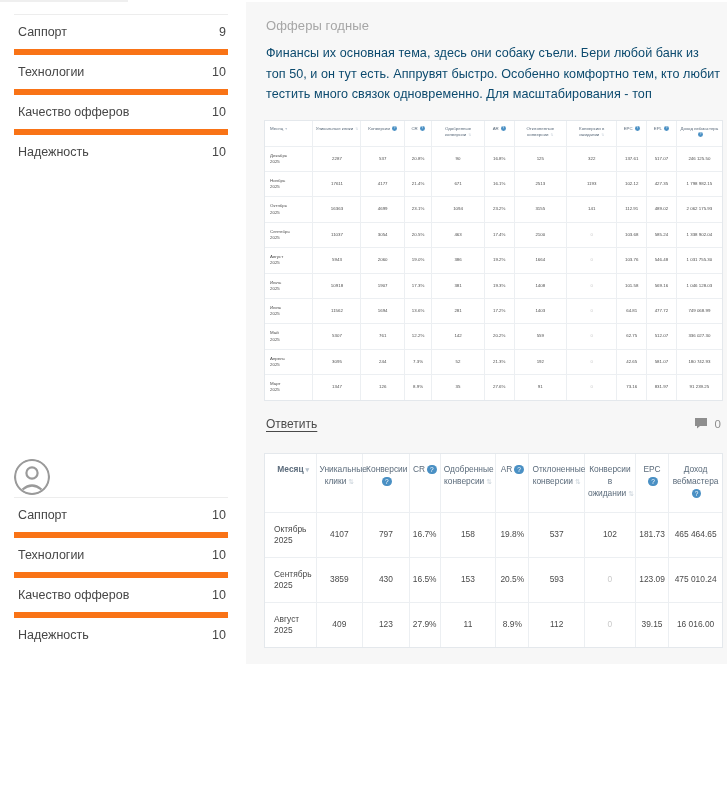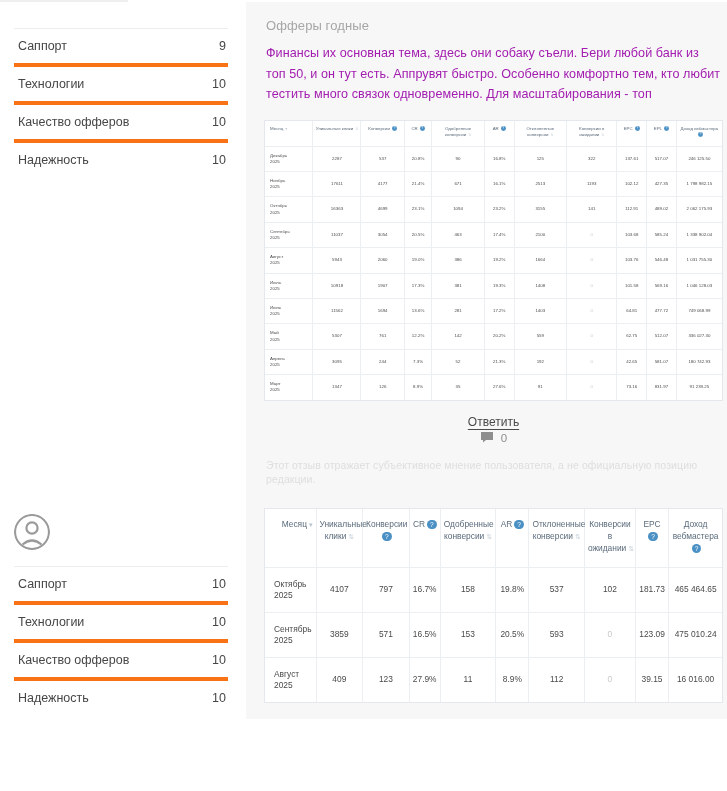--- a/index.html
+++ b/index.html
@@ -30,38 +30,38 @@
   .author-name {
     font-size: 17.5px; color: #3d3d3d; font-weight: 400;
     letter-spacing: .1px; line-height: 20px;
   }
   .author-date {
     font-size: 9.5px; color: #a8a8a8; letter-spacing: .5px;
     text-transform: uppercase; margin-top: 3px; line-height: 12px;
   }
 
   
-  .ratings { margin-top: 14px; }
+  .ratings { margin-top: 0; }
   .rating-row {
     display: flex; justify-content: space-between; align-items: center;
-    border-top: 4px solid #f97316;
+    border-top: 6px solid #f97316;
     padding: 10px 2px 10px 4px;
     font-size: 12.5px; color: #4a4a4a;
   }
   .rating-row:first-child { border-top: 1px solid #ededed; }
   .rating-label { color: #464646; }
   .rating-value { color: #464646; }
 
   
   .review-title {
     font-size: 13px; color: #a6a6a6; font-weight: 400;
     padding: 6px 0 10px 2px; letter-spacing: .1px;
   }
   .review-text {
-    font-size: 12.6px; color: #a21caf; line-height: 20.5px;
+    font-size: 12.6px; color: #0c4a6e; line-height: 20.5px;
     padding: 0 2px 13px 2px; letter-spacing: .05px;
   }
 
   
   .tbl-wrap { background: #fff; border: 1px solid #e4e8ec; margin: 2px 0 10px 0; }
   table { border-collapse: collapse; width: 100%; table-layout: fixed; }
   th, td { border-right: 1px solid #eceff2; border-bottom: 1px solid #eceff2; }
   th:last-child, td:last-child { border-right: 0; }
   tbody tr:last-child td { border-bottom: 0; }
 
@@ -84,37 +84,36 @@
   .tbl-big th {
     vertical-align: top; text-align: center;
     padding: 9px 3px 12px 3px; color: #5b6b7b; font-weight: 400;
     line-height: 12px; background: #fff;
   }
   .tbl-big td {
     text-align: center; padding: 11px 3px; color: #4a4a4a;
     line-height: 11px; background: #fff;
   }
   .tbl-big td.c-month { text-align: left; padding-left: 9px; }
-  .tbl-big th.c-month { text-align: right; padding-left: 9px; }
+  .tbl-big th.c-month { text-align: center; padding-left: 9px; font-weight: bold; }
 
   .sort-caret { color: #b9c4cf; font-size: .85em; margin-left: 2px; }
   .info-i {
     display: inline-block; vertical-align: middle;
     width: 1.45em; height: 1.45em; line-height: 1.45em;
     border-radius: 50%; background: #4a90c4; color: #fff;
     font-size: .78em; text-align: center; margin-left: 2px;
     font-style: normal;
   }
   .sort-arrows { color: #c9d2da; margin-left: 2px; font-size: .8em; }
 
   
   .review-footer {
     display: flex; justify-content: space-between; align-items: center;
     padding: 4px 2px 2px 2px;
-    flex-direction: column;
   }
   .reply-link {
     font-size: 12px; color: #4a4a4a; text-decoration: underline;
     text-underline-offset: 3px; cursor: pointer;
   }
   .comments { display: flex; align-items: center; gap: 7px; }
   .comment-count { font-size: 11.5px; color: #8e8e8e; }
   .disclaimer {
     font-size: 10.5px; color: #dedede; padding: 9px 2px 4px 2px;
     line-height: 14px; letter-spacing: .1px;
@@ -325,21 +324,20 @@
         <span class="reply-link">Ответить</span>
         <span class="comments">
           <span>
             <svg width="14" height="12" viewBox="0 0 14 12">
               <path d="M1 1 h12 v8 h-7 l-3 2.5 v-2.5 h-2 z" fill="#8e8e8e"></path>
             </svg>
           </span>
           <span class="comment-count">0</span>
         </span>
       </div>
-      <div class="disclaimer">Этот отзыв отражает субъективное мнение пользователя, а не официальную позицию редакции.</div>
     </div>
   </div>
 
   <div class="review">
 
     <div class="review-left">
       <div class="author-row">
         <span class="avatar">
           <svg width="36" height="36" viewBox="0 0 36 36">
             <circle cx="18" cy="18" r="17" fill="none" stroke="#9a9a9a" stroke-width="2.2"></circle>
@@ -408,21 +406,21 @@
                 <td>158</td>
                 <td>19.8%</td>
                 <td>537</td>
                 <td>102</td>
                 <td>181.73</td>
                 <td>465 464.65</td>
               </tr>
               <tr>
                 <td class="c-month">Сентябрь<br>2025</td>
                 <td>3859</td>
-                <td>571</td>
+                <td>430</td>
                 <td>16.5%</td>
                 <td>153</td>
                 <td>20.5%</td>
                 <td>593</td>
                 <td style="color: rgb(201, 201, 201);">0</td>
                 <td>123.09</td>
                 <td>475 010.24</td>
               </tr>
               <tr>
                 <td class="c-month">Август<br>2025</td>

